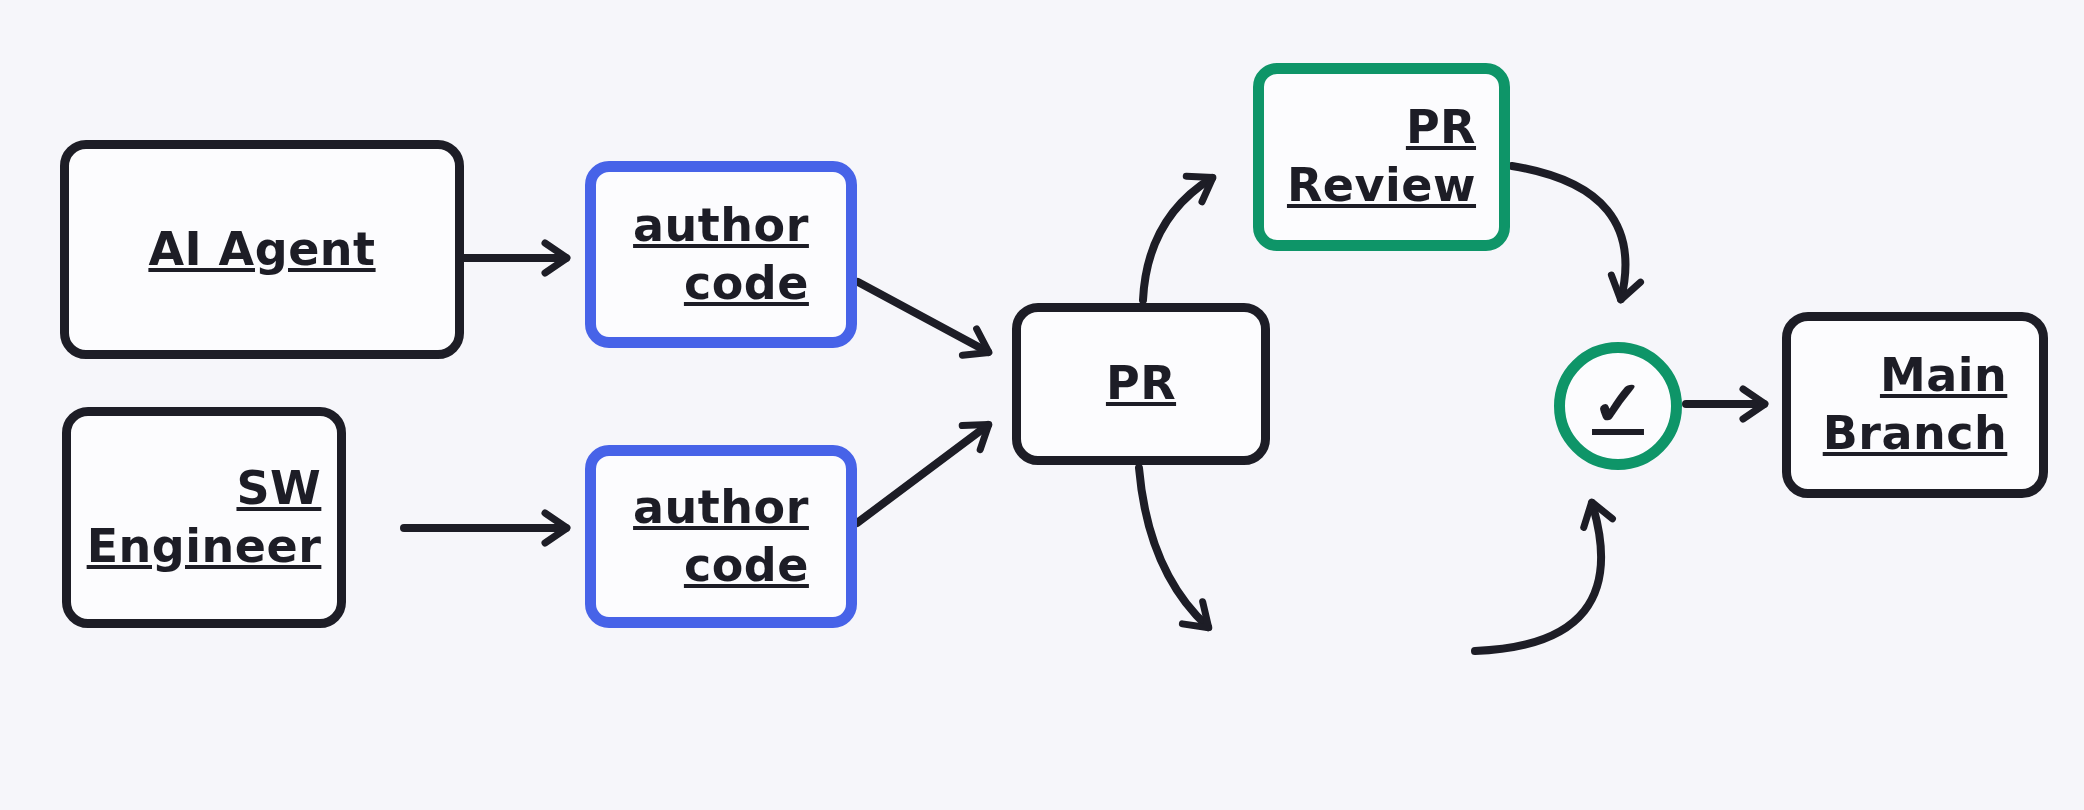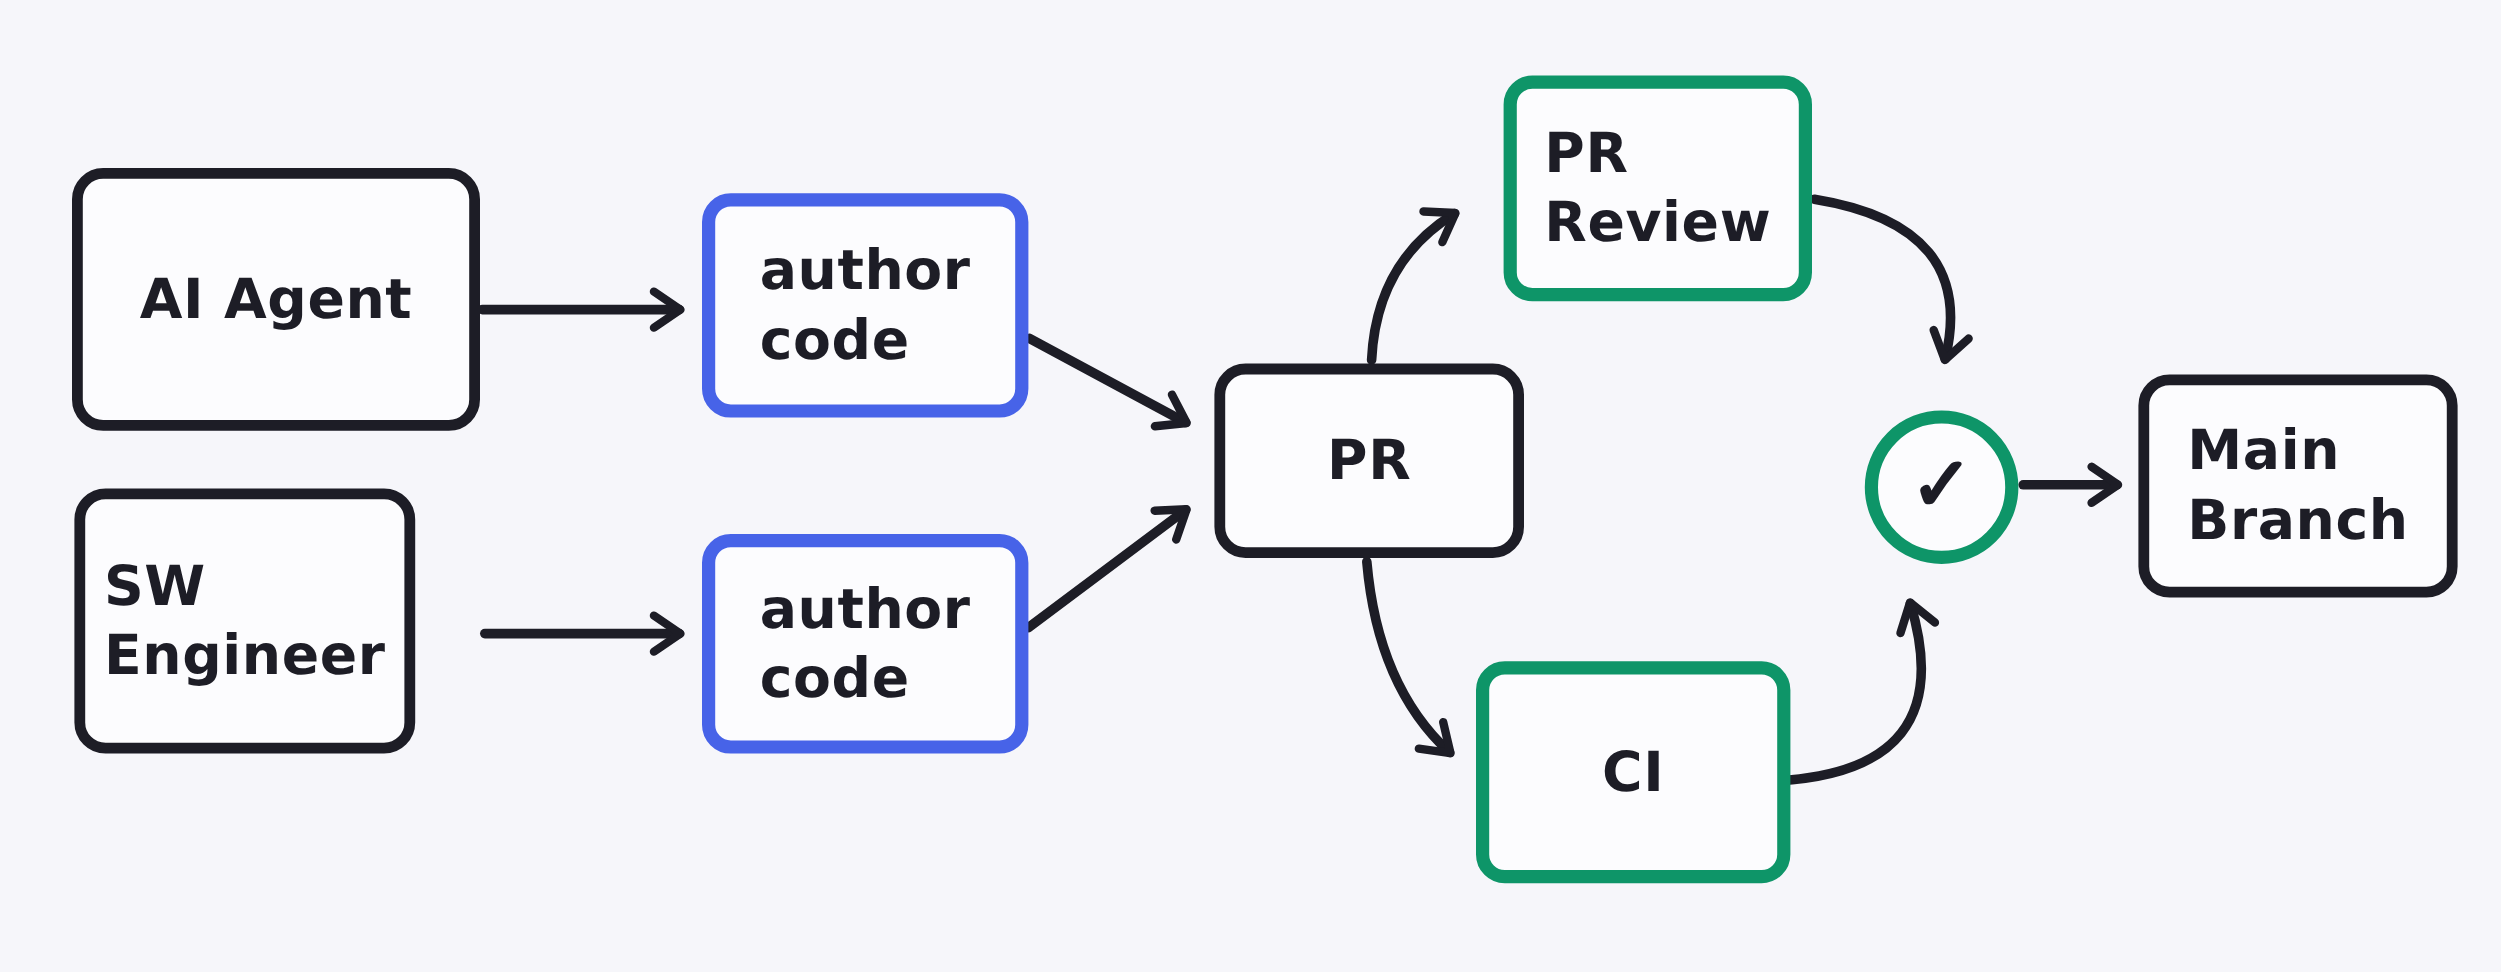--- a/index.html
+++ b/index.html
@@ -24,40 +24,40 @@
   .edge{
     fill:none;stroke:var(--ink);stroke-width:8;stroke-linecap:round;stroke-linejoin:round;
   }
   .arrowhead-shape{
     fill:none;stroke:var(--ink);stroke-width:7;stroke-linecap:round;stroke-linejoin:round;
   }
   .node{
     position:absolute;box-sizing:border-box;
     background:var(--fill);
     display:flex;align-items:center;justify-content:center;
-    text-align:left;color:var(--ink);
+    text-align:right;color:var(--ink);text-decoration:underline;
   }
   .node .label{
     font-size:46px;font-weight:700;line-height:1.26;letter-spacing:0.5px;
     white-space:pre-line;color:var(--ink);
   }
   .node.black{border:9px solid var(--ink);border-radius:26px;}
   .node.blue{border:11px solid var(--blue);border-radius:24px;}
   .node.green{border:11px solid var(--green);border-radius:24px;}
   .node.circle{
     border:11px solid var(--green);border-radius:50%;
     width:128px;height:128px;left:1554px;top:342px;
   }
   .check-glyph{
     font-size:62px;font-weight:700;color:var(--ink);
     -webkit-text-stroke:2.5px var(--ink);
     transform:translateY(-3px);
   }
   
-  #node-ai-agent        {left:60px;  top:140px; width:340px; height:219px;}
+  #node-ai-agent        {left:60px;  top:140px; width:404px; height:219px;}
   #node-sw-engineer     {left:62px;  top:407px; width:284px; height:221px;}
   #node-author-code-1   {left:585px; top:161px; width:272px; height:187px;}
   #node-author-code-2   {left:585px; top:445px; width:272px; height:183px;}
   #node-pr              {left:1012px;top:303px; width:258px; height:162px;}
   #node-pr-review       {left:1253px;top:63px;  width:257px; height:188px;}
   #node-ci              {left:1230px;top:551px; width:262px; height:185px;}
   #node-main-branch     {left:1782px;top:312px; width:266px; height:186px;}
 </style>
 </head>
 <body>
@@ -102,23 +102,20 @@
 
   <div class="node black" id="node-pr">
     <span class="label">PR</span>
   </div>
 
   <div class="node green" id="node-pr-review">
     <span class="label">PR
 Review</span>
   </div>
 
-  <div class="node green" id="node-ci">
-    <span class="label">CI</span>
-  </div>
 
   <div class="node circle" id="node-approval">
     <span class="check-glyph">✓</span>
   </div>
 
   <div class="node black" id="node-main-branch">
     <span class="label">Main
 Branch</span>
   </div>
 

